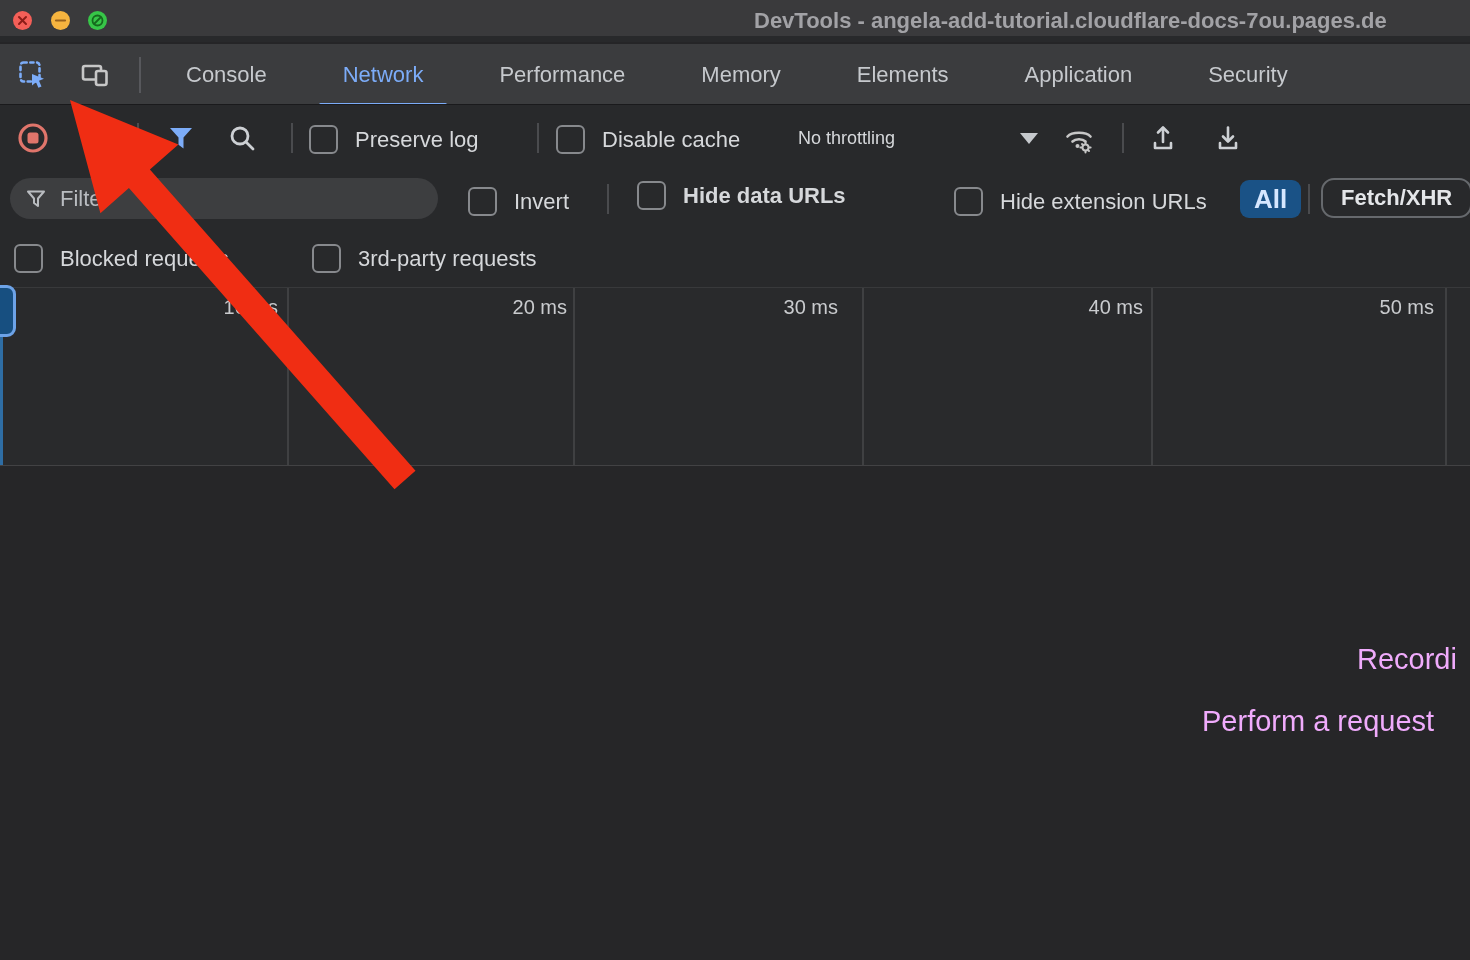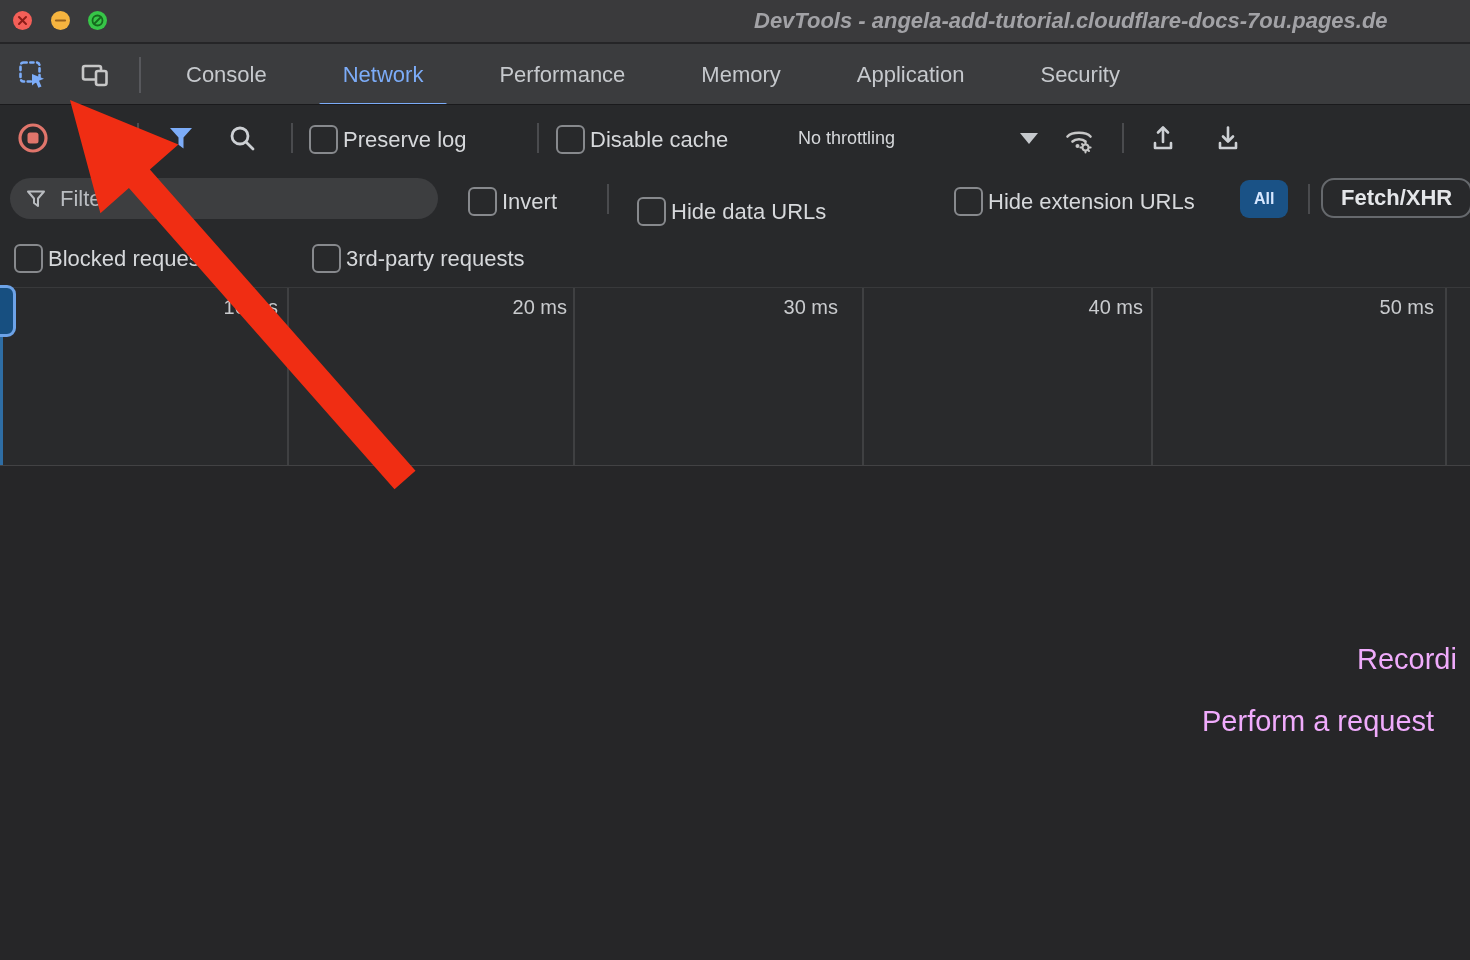--- a/index.html
+++ b/index.html
@@ -2,21 +2,21 @@
 <html><head>
 <meta charset="utf-8">
 <style>
   html,body{margin:0;padding:0;background:#000;}
   .app{position:relative;width:1470px;height:960px;overflow:hidden;
        background:#28292b;font-family:"Liberation Sans","DejaVu Sans",sans-serif;
        -webkit-font-smoothing:antialiased;}
   .abs{position:absolute;}
 
   
-  .titlebar{position:absolute;left:0;top:0;width:1470px;height:42px;background:#3a3a3c;overflow:hidden;font-style:italic;}
+  .titlebar{position:absolute;left:0;top:0;width:1470px;height:36px;background:#3a3a3c;overflow:hidden;}
   .light{position:absolute;top:11px;width:19px;height:19px;border-radius:50%;}
   .light svg{position:absolute;left:0;top:0;}
   .win-title{position:absolute;left:754px;top:8px;font-size:22px;font-weight:700;
              color:#a2a2a6;white-space:nowrap;}
 
   
   .tabbar{position:absolute;left:0;top:42px;width:1470px;height:62px;background:#3b3c3e;
           border-top:2px solid #252527;overflow:hidden;}
   .icon-btn{position:absolute;top:14px;width:34px;height:34px;display:flex;align-items:center;justify-content:center;border-radius:4px;}
   .tb-divider{position:absolute;left:139px;top:13px;width:2px;height:36px;background:#57585c;}
@@ -26,37 +26,37 @@
   .tab.active::after{content:"";position:absolute;left:14px;right:14px;bottom:0;height:3px;
                      border-radius:2px;background:#7cacf8;}
 
   
   .toolbar{position:absolute;left:0;top:104px;width:1470px;height:66px;background:#28292b;
            border-top:1px solid #1a1a1c;}
   .filterrow{position:absolute;left:0;top:170px;width:1470px;height:58px;background:#28292b;}
   .reqrow{position:absolute;left:0;top:228px;width:1470px;height:59px;background:#28292b;}
 
   .vdiv{position:absolute;width:2px;background:#4a4b4e;}
-  .cb-group{position:absolute;display:flex;align-items:center;gap:5px;}
+  .cb-group{position:absolute;display:flex;align-items:center;gap:17px;}
   .cb{width:25px;height:25px;border:2.5px solid #87898d;border-radius:6px;background:transparent;flex:0 0 auto;}
   .cb-label{font-size:22px;color:#d6d8db;white-space:nowrap;}
 
   .filter-pill{position:absolute;left:10px;top:8px;width:428px;height:41px;border-radius:21px;
                background:#3d3e40;display:flex;align-items:center;padding:0 14px;box-sizing:border-box;gap:10px;}
   .filter-pill input{flex:1;background:transparent;border:none;outline:none;font-size:22px;
                      color:#e8eaed;font-family:inherit;}
   .filter-pill input::placeholder{color:#b9bcc0;opacity:1;}
 
   .throttle{position:absolute;left:798px;top:14px;width:240px;height:38px;display:flex;
             align-items:center;justify-content:space-between;font-size:18px;color:#d6d8db;}
   .caret{width:0;height:0;border-left:9px solid transparent;border-right:9px solid transparent;
          border-top:11px solid #c6c9cd;}
 
   .pill-all{position:absolute;left:1240px;top:10px;height:38px;padding:0 14px;border-radius:9px;
-            background:#1a5286;color:#d6e7ff;font-size:16px;font-weight:700;display:flex;align-items:center;}
+            background:#1a5286;color:#d6e7ff;font-size:26px;font-weight:700;display:flex;align-items:center;}
   .pill-fetch{position:absolute;left:1321px;top:8px;height:40px;padding:0 18px;border-radius:13px;
               border:2px solid #66696d;color:#e4e6e9;font-size:22px;font-weight:700;
               display:flex;align-items:center;white-space:nowrap;box-sizing:border-box;}
 
   
   .timeline{position:absolute;left:0;top:287px;width:1470px;height:177px;background:#292a2c;
             border-top:1px solid #38393b;border-bottom:2px solid #424244;box-sizing:content-box;}
   .col-div{position:absolute;top:0;width:2px;height:177px;background:#3f4042;}
   .tick{position:absolute;top:8px;width:90px;text-align:right;font-size:20px;color:#c9cbce;white-space:nowrap;}
   .tl-blue-line{position:absolute;left:0;top:0;width:3px;height:177px;background:#2e6da4;}
@@ -115,20 +115,23 @@
           <span>Console</span>
         </div>
       <div class="tab active">
           <span>Network</span>
         </div>
       <div class="tab">
           <span>Performance</span>
         </div>
       <div class="tab">
           <span>Memory</span>
+        </div>
+      <div class="tab">
+          <span>Elements</span>
         </div>
       <div class="tab">
           <span>Application</span>
         </div>
       <div class="tab">
           <span>Security</span>
         </div>
     </div>
   </div>
 
@@ -216,21 +219,21 @@
       <svg width="24" height="24" viewBox="0 0 24 24">
         <path d="M4 4.5 h16 l-6 7 v7.5 l-4 -3 v-4.5 Z" fill="none" stroke="#b9bcc0" stroke-width="2" stroke-linejoin="round"></path>
       </svg>
       <input type="text" placeholder="Filter" style="">
     </div>
     <div class="cb-group" style="left:468px;top:17px;">
       <span class="cb"></span>
       <span class="cb-label">Invert</span>
     </div>
     <div class="vdiv" style="left:607px;top:14px;height:30px;"></div>
-    <div class="cb-group" style="left:637px;top:27px;">
+    <div class="cb-group" style="left:637px;top:11px;font-weight:bold;">
       <span class="cb"></span>
       <span class="cb-label">Hide data URLs</span>
     </div>
     <div class="cb-group" style="left:954px;top:17px;">
       <span class="cb"></span>
       <span class="cb-label">Hide extension URLs</span>
     </div>
     <div class="pill-all">
       <span>All</span>
     </div>

